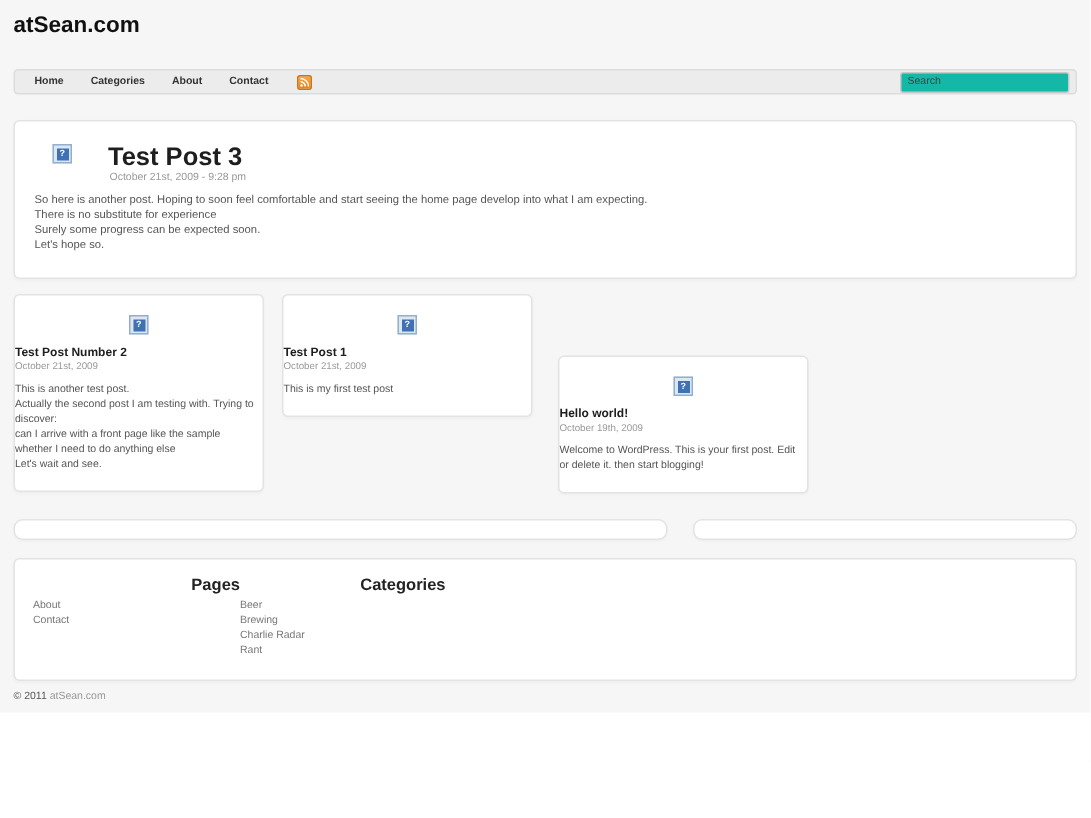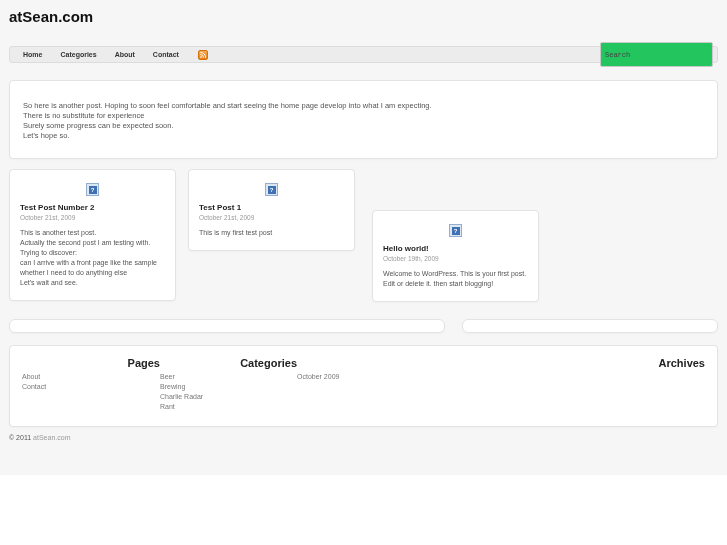--- a/index.html
+++ b/index.html
@@ -13,23 +13,23 @@
   .site-tagline { font-size: 9px; font-weight: bold; color: #333; line-height: 11px; }
 
   
   .navbar { margin-top: 20px; height: 17px; background: #ececec; border: 1px solid #dcdcdc;
             border-radius: 3px; display: flex; align-items: center; padding: 0 4px; }
   .nav-item { font-size: 7px; font-weight: bold; color: #333; padding: 0 9px; cursor: pointer; text-decoration: none; }
   .rss-icon { width: 10px; height: 10px; border-radius: 2px; margin-left: 10px; display: inline-flex;
               align-items: center; justify-content: center;
               background: linear-gradient(180deg, #f6a94b 0%, #e8801a 100%); border: 1px solid #d1720f; }
   .rss-icon svg { width: 8px; height: 8px; display: block; }
-  .search-input { margin-left: auto; width: 113px; height: 25px; font-size: 7px; color: #444;
-                  border: 1px solid #c9c9c9; border-radius: 2px; background: #22c55e; padding: 0 4px;
-                  font-family: Liberation Mono, monospace; }
+  .search-input { margin-left: auto; width: 113px; height: 14px; font-size: 7px; color: #444;
+                  border: 1px solid #c9c9c9; border-radius: 2px; background: #14b8a6; padding: 0 4px;
+                  font-family: Liberation Sans, sans-serif; }
 
   
   .card { background: #ffffff; border: 1px solid #e3e3e3; border-radius: 4px;
           box-shadow: 0 1px 2px rgba(0,0,0,0.03); }
 
   
   .featured { margin-top: 17px; padding: 14px 12px 17px 12px; }
   .post-head { display: flex; align-items: flex-start; }
   .img-ph { width: 13px; height: 13px; border: 1px solid #93afcd; background: #dbe7f3;
             display: inline-flex; align-items: center; justify-content: center; flex: none; }
@@ -37,21 +37,21 @@
                    line-height: 8px; text-align: center; font-weight: bold; }
   .featured .img-ph { margin-left: 13px; margin-top: 1px; }
   .head-text { margin-left: 24px; }
   .featured-title { font-size: 17px; font-weight: bold; color: #1e1e1e; line-height: 19px; cursor: pointer; }
   .featured-date { font-size: 7px; color: #999; margin-top: 1px; margin-left: 1px; }
   .featured-body { margin-top: 6px; margin-left: 1px; font-size: 7.5px; line-height: 10px;
                    color: #555; white-space: pre-line; }
 
   
   .cards-row { margin-top: 10px; display: flex; align-items: flex-start; }
-  .post-card { width: 167px; padding: 12px 10px; }
+  .post-card { width: 167px; padding: 12px 0; }
   .post-card + .post-card { margin-left: 12px; }
   .post-card:last-child { margin-left: 17px; margin-top: 41px; }
   .post-card .img-ph { display: flex; margin: 1px auto 7px auto; }
   .card-title { font-size: 8px; font-weight: bold; color: #1e1e1e; cursor: pointer; }
   .card-date { font-size: 6.5px; color: #999; margin-top: 2px; }
   .card-body { margin-top: 7px; font-size: 7px; line-height: 10px; color: #555; white-space: pre-line; }
 
   
   .strips { margin-top: 17px; display: flex; }
   .strip { height: 14px; border-radius: 6px; }
@@ -88,20 +88,29 @@
         <svg viewBox="0 0 24 24">
           <circle cx="6" cy="18" r="2.6" fill="#ffffff"></circle>
           <path d="M4 10.5 A 9.5 9.5 0 0 1 13.5 20" stroke="#ffffff" stroke-width="3" fill="none"></path>
           <path d="M4 4 A 16 16 0 0 1 20 20" stroke="#ffffff" stroke-width="3" fill="none"></path>
         </svg>
       </span>
       <input class="search-input" type="text" value="Search" style="">
     </div>
 
     <div class="card featured">
+      <div class="post-head">
+        <span class="img-ph">
+          <span class="inner">?</span>
+        </span>
+        <div class="head-text">
+          <h2 class="featured-title">Test Post 3</h2>
+          <div class="featured-date">October 21st, 2009 - 9:28 pm</div>
+        </div>
+      </div>
       <div class="featured-body">So here is another post. Hoping to soon feel comfortable and start seeing the home page develop into what I am expecting.
 There is no substitute for experience
 Surely some progress can be expected soon.
 Let's hope so.</div>
     </div>
 
     <div class="cards-row">
 
       <div class="card post-card">
         <span class="img-ph">
@@ -147,22 +156,18 @@
         <a class="footer-link">About</a>
         <a class="footer-link">Contact</a>
       </div>
       <div class="footer-col-2">
         <div class="footer-heading">Categories</div>
         <a class="footer-link">Beer</a>
         <a class="footer-link">Brewing</a>
         <a class="footer-link">Charlie Radar</a>
         <a class="footer-link">Rant</a>
       </div>
-      <div class="footer-col-3">
-        <div class="footer-heading">Archives</div>
-        <a class="footer-link">October 2009</a>
-      </div>
     </div>
 
     <div class="copyright"><span>© 2011 </span><a>atSean.com</a></div>
 
   </div>
 </div>
 
 </body></html>

